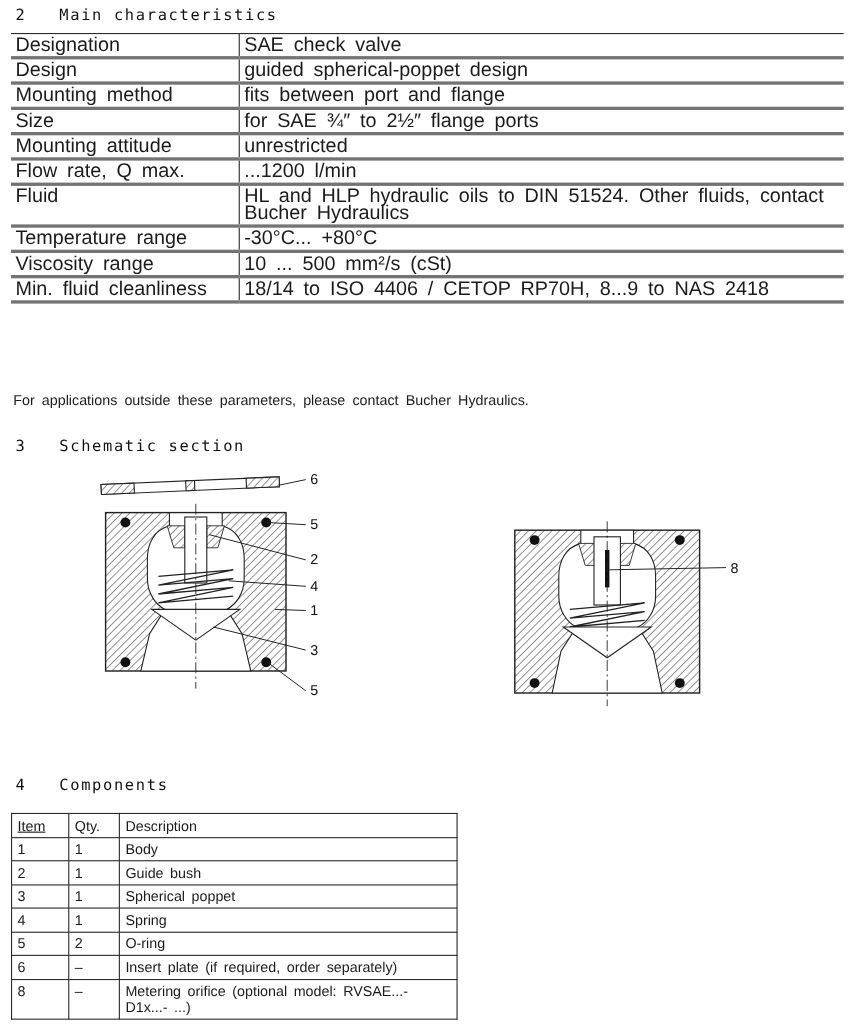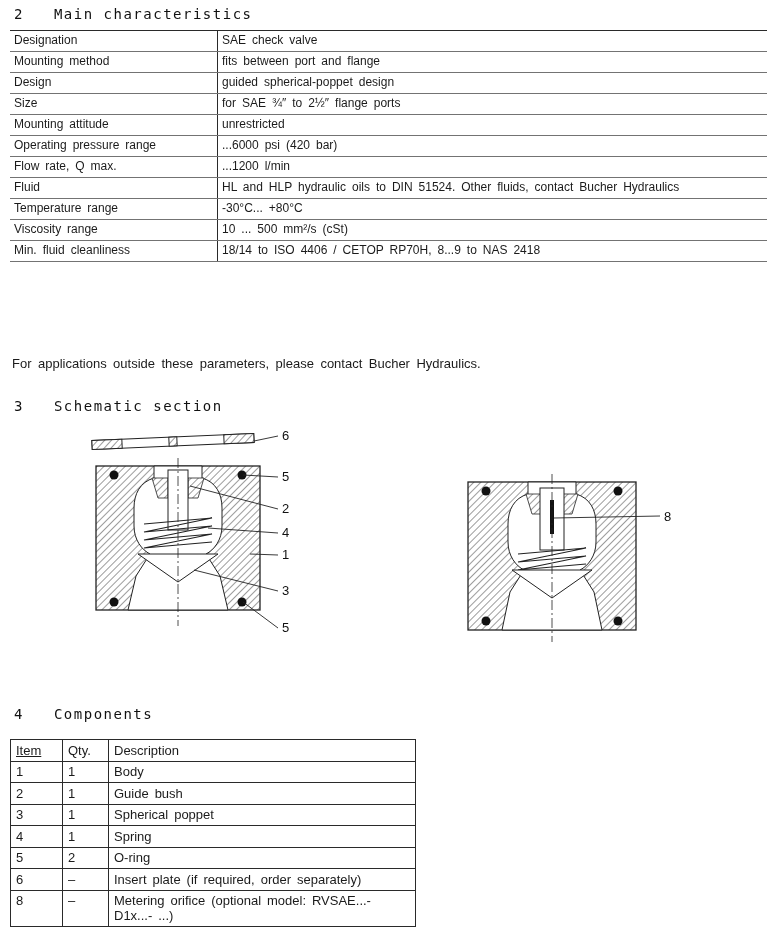--- a/index.html
+++ b/index.html
@@ -10,22 +10,22 @@
   }
   .heading {
     position:absolute; font-family:"DejaVu Sans Mono", monospace;
     font-size:14px; letter-spacing:1.5px; color:#111; display:flex;
   }
   .heading .num { margin-right:30px; }
 
   table { border-collapse:collapse; }
   .char-table { position:absolute; top:30px; left:10px; width:757px; }
   .char-table td {
-    border-bottom:1px solid #737373; padding:2px 6px 3px 4px;
-    font-size:12px; word-spacing:0.22em; vertical-align:top; line-height:15px;
+    border-bottom:3px solid #737373; padding:2px 6px 3px 4px;
+    font-size:18px; word-spacing:0.22em; vertical-align:top; line-height:15px;
   }
   .char-table tr:first-child td { border-top:1px solid #2a2a2a; }
   .char-table td.label { width:197px; border-right:1px solid #2a2a2a; }
 
   .note { position:absolute; top:335px; left:12px; word-spacing:0.22em;margin-top:21px; }
 
   .schem { position:absolute; }
   .schem text { font-family:"Liberation Sans", sans-serif; font-size:13px; fill:#111; }
 
   .comp-table { position:absolute; top:739px; left:10px; width:406px; }
@@ -47,38 +47,34 @@
     <span>Main characteristics</span>
   </div>
 
   <table class="char-table">
     <tbody>
       <tr>
           <td class="label">Designation</td>
           <td>SAE check valve</td>
         </tr>
       <tr>
+          <td class="label">Design</td>
+          <td>guided spherical-poppet design</td>
+        </tr>
+      <tr>
           <td class="label">Mounting method</td>
           <td>fits between port and flange</td>
         </tr>
       <tr>
-          <td class="label">Design</td>
-          <td>guided spherical-poppet design</td>
-        </tr>
-      <tr>
           <td class="label">Size</td>
           <td>for SAE ¾″ to 2½″ flange ports</td>
         </tr>
       <tr>
           <td class="label">Mounting attitude</td>
           <td>unrestricted</td>
-        </tr>
-      <tr>
-          <td class="label">Operating pressure range</td>
-          <td>...6000 psi (420 bar)</td>
         </tr>
       <tr>
           <td class="label">Flow rate, Q max.</td>
           <td>...1200 l/min</td>
         </tr>
       <tr>
           <td class="label">Fluid</td>
           <td>HL and HLP hydraulic oils to DIN 51524. Other fluids, contact Bucher Hydraulics</td>
         </tr>
       <tr>

